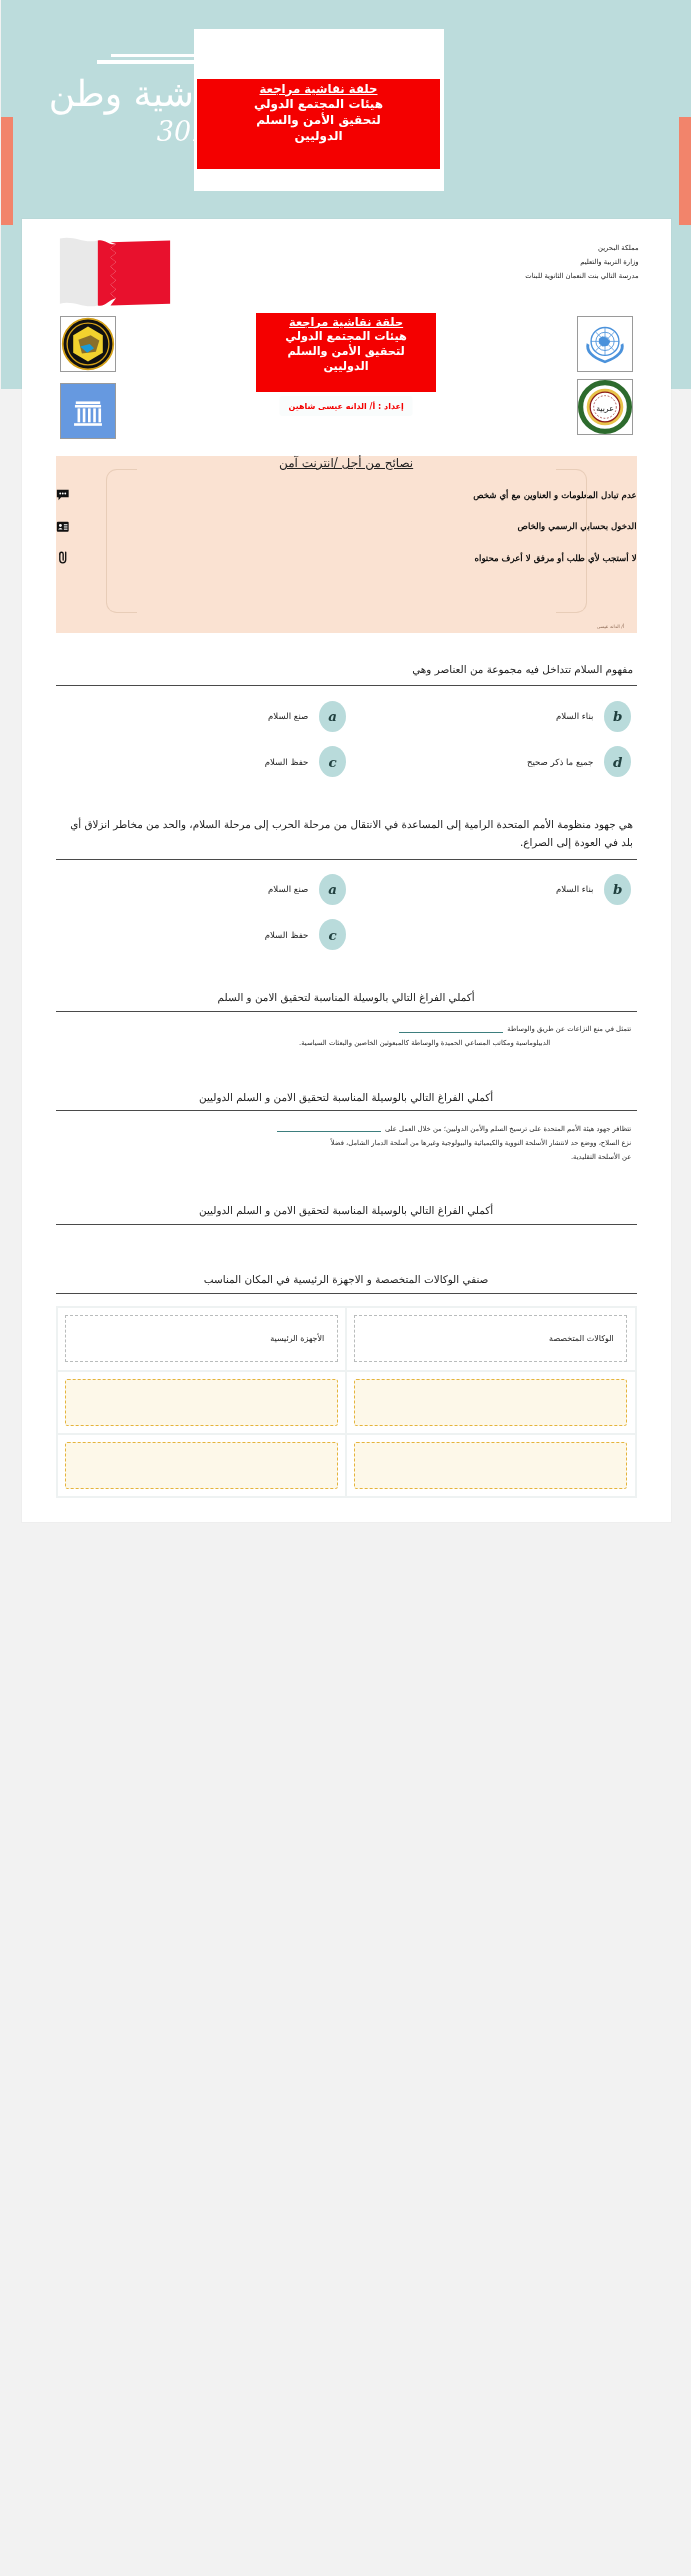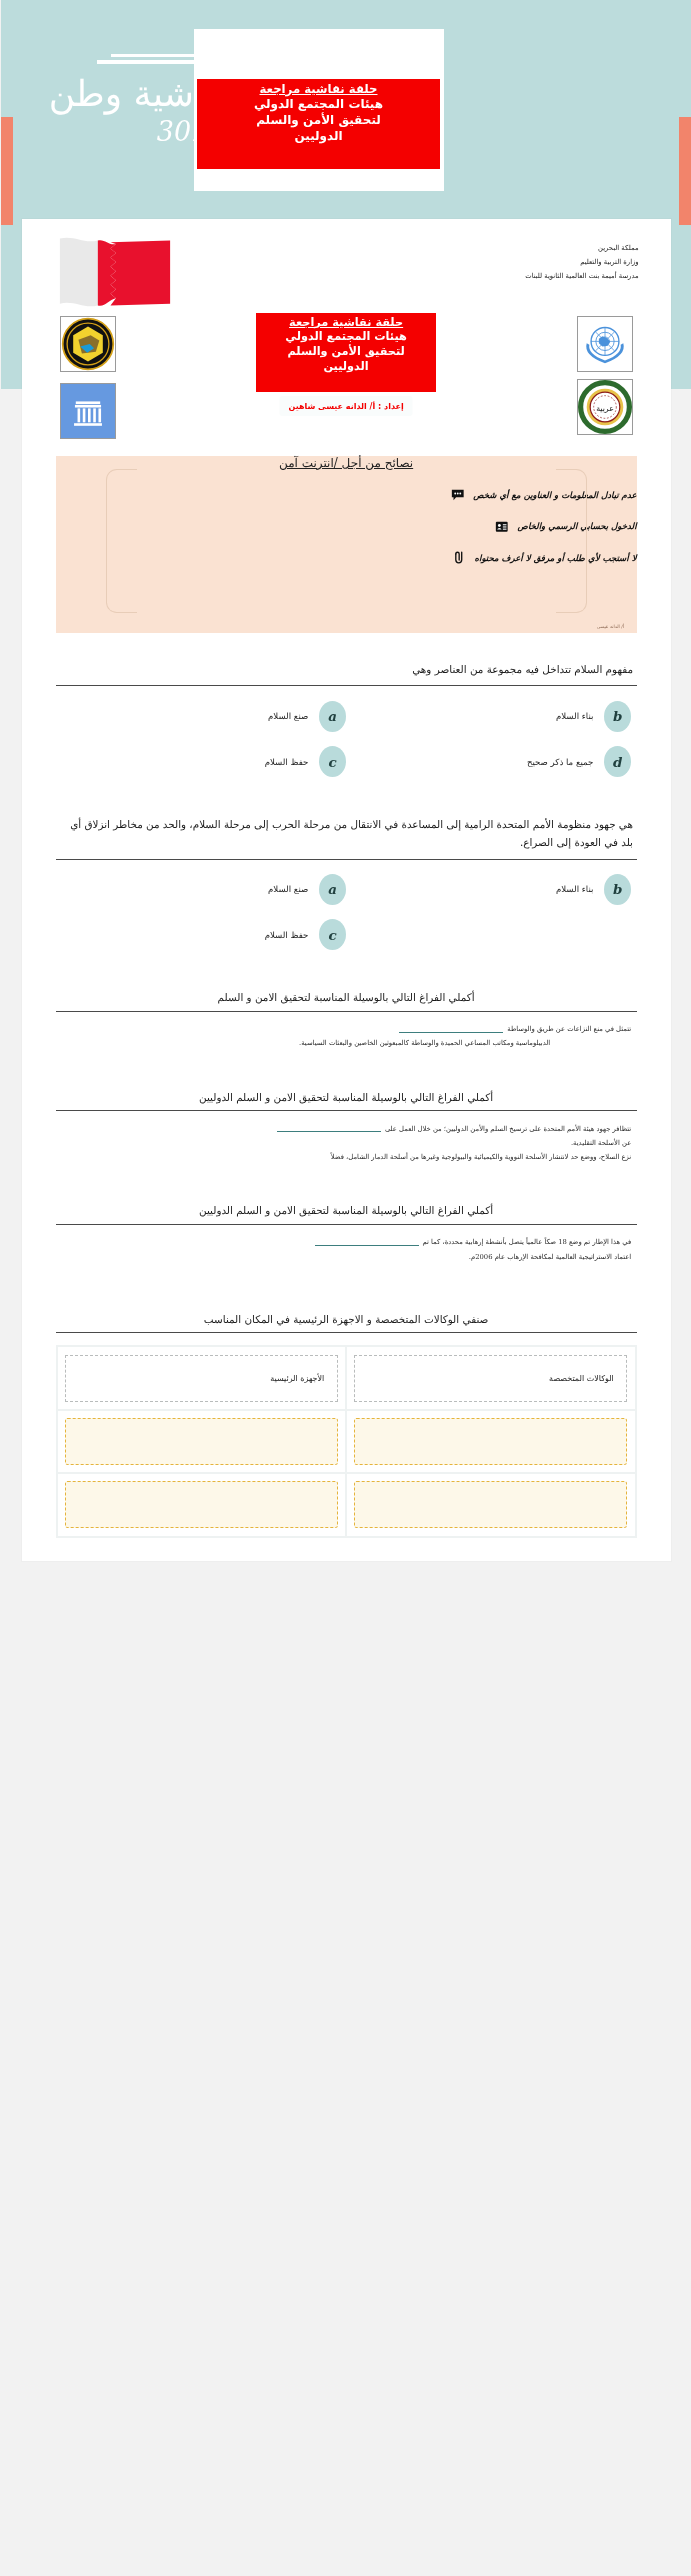--- a/index.html
+++ b/index.html
@@ -160,22 +160,22 @@
 
   .tips-title {
     text-align: center;
     font-family: "DejaVu Serif", "Liberation Serif", serif;
     font-size: 12px;
     color: #222;
     text-decoration: underline;
     letter-spacing: 0.3px;
   }
   .tip-row {
-    display: flex; align-items: center; justify-content: flex-start;
-    gap: 9px; margin-top: 18px; font-style: italic;
+    display: flex; align-items: center; justify-content: space-between;
+    gap: 9px; margin-top: 18px;
   }
   .tip-row .txt {
     font-family: "DejaVu Serif", "Liberation Serif", serif;
     font-weight: bold; font-size: 8.6px; color: #111;
   }
   .tip-ico { width: 13.5px; height: 13.5px; flex: 0 0 13.5px; }
   .tips-credit {
     position: absolute; right: 12.6px; bottom: 3.6px;
     font-size: 4.5px; color: #8d6a55; direction: rtl;
   }
@@ -286,21 +286,21 @@
       <path d="M2,4 C18,0 28,10 44,6 L44,78 C28,82 18,72 2,76 Z" fill="#e9e9e9"></path>
       <path d="M44,6 C52,4 56,12 64,10 L58,15 L64,20 L58,25 L64,30 L58,35 L64,40 L58,45 L64,50
                L58,55 L64,60 L58,65 L64,70 C56,72 52,80 44,78 Z" fill="#e8112d" transform="translate(0,0)"></path>
       <path d="M58,8 L124,6 L124,76 L58,78 L64,70 L58,65 L64,60 L58,55 L64,50 L58,45 L64,40
                L58,35 L64,30 L58,25 L64,20 L58,15 L64,10 Z" fill="#e8112d"></path>
     </svg>
 
     <div class="school-lines">
       <div>مملكة البحرين</div>
       <div>وزارة التربية والتعليم</div>
-      <div>مدرسة أميمة بنت العالمية الثانوية للبنات</div>
+      <div>مدرسة التالي بنت النعمان الثانوية للبنات</div>
     </div>
 
     <div class="logo-box logo-gcc">
       <svg viewBox="0 0 62 62" width="54" height="54">
         <circle cx="31" cy="31" r="29" fill="#111"></circle>
         <circle cx="31" cy="31" r="24" fill="none" stroke="#d4a017" stroke-width="1.5"></circle>
         <polygon points="31,11 48,21 48,41 31,51 14,41 14,21" fill="#f2d22e"></polygon>
         <path d="M20,26 L34,21 L44,27 L40,40 L24,42 Z" fill="#8a6f2a"></path>
         <path d="M22,34 L33,31 L38,36 L30,41 Z" fill="#1b9ad6"></path>
         <circle cx="31" cy="31" r="29" fill="none" stroke="#d4a017" stroke-width="2"></circle>
@@ -443,33 +443,28 @@
       <span class="indent">الدبيلوماسية ومكاتب المساعي الحميدة والوساطة كالمبعوثين الخاصين والبعثات السياسية.</span>
     </div>
   </div>
 
   <div class="fblock" style="margin-top:40px">
     <div class="f-title">أكملي الفراغ التالي بالوسيلة المناسبة لتحقيق الامن و السلم الدوليين</div>
     <div class="q-rule"></div>
     <div class="f-body">
       <span>تتظافر جهود هيئة الأمم المتحدة على ترسيخ السلم والأمن الدوليين؛ من خلال العمل على</span>
       <span class="blankline"></span>
+      <span style="display:block">نزع السلاح، ووضع حد لانتشار الأسلحة النووية والكيميائية والبيولوجية وغيرها من أسلحة الدمار الشامل، فضلاً</span>
       <span style="display:block">عن الأسلحة التقليدية.</span>
-      <span style="display:block">نزع السلاح، ووضع حد لانتشار الأسلحة النووية والكيميائية والبيولوجية وغيرها من أسلحة الدمار الشامل، فضلاً</span>
     </div>
   </div>
 
   <div class="fblock" style="margin-top:40px">
     <div class="f-title">أكملي الفراغ التالي بالوسيلة المناسبة لتحقيق الامن و السلم الدوليين</div>
     <div class="q-rule"></div>
-    <div class="f-body">
-      <span>في هذا الإطار تم وضع 18 صكاً عالمياً يتصل بأنشطة إرهابية محددة، كما تم</span>
-      <span class="blankline"></span>
-      <span style="display:block">اعتماد الاستراتيجية العالمية لمكافحة الإرهاب عام 2006م.</span>
-    </div>
   </div>
 
   <div class="cblock">
     <div class="f-title">صنفي الوكالات المتخصصة و الاجهزة الرئيسية في المكان المناسب</div>
     <div class="q-rule"></div>
 
     <div class="c-grid">
       <div class="c-cell">
         <div class="c-head-inner">
           <span>الوكالات المتخصصة</span>

